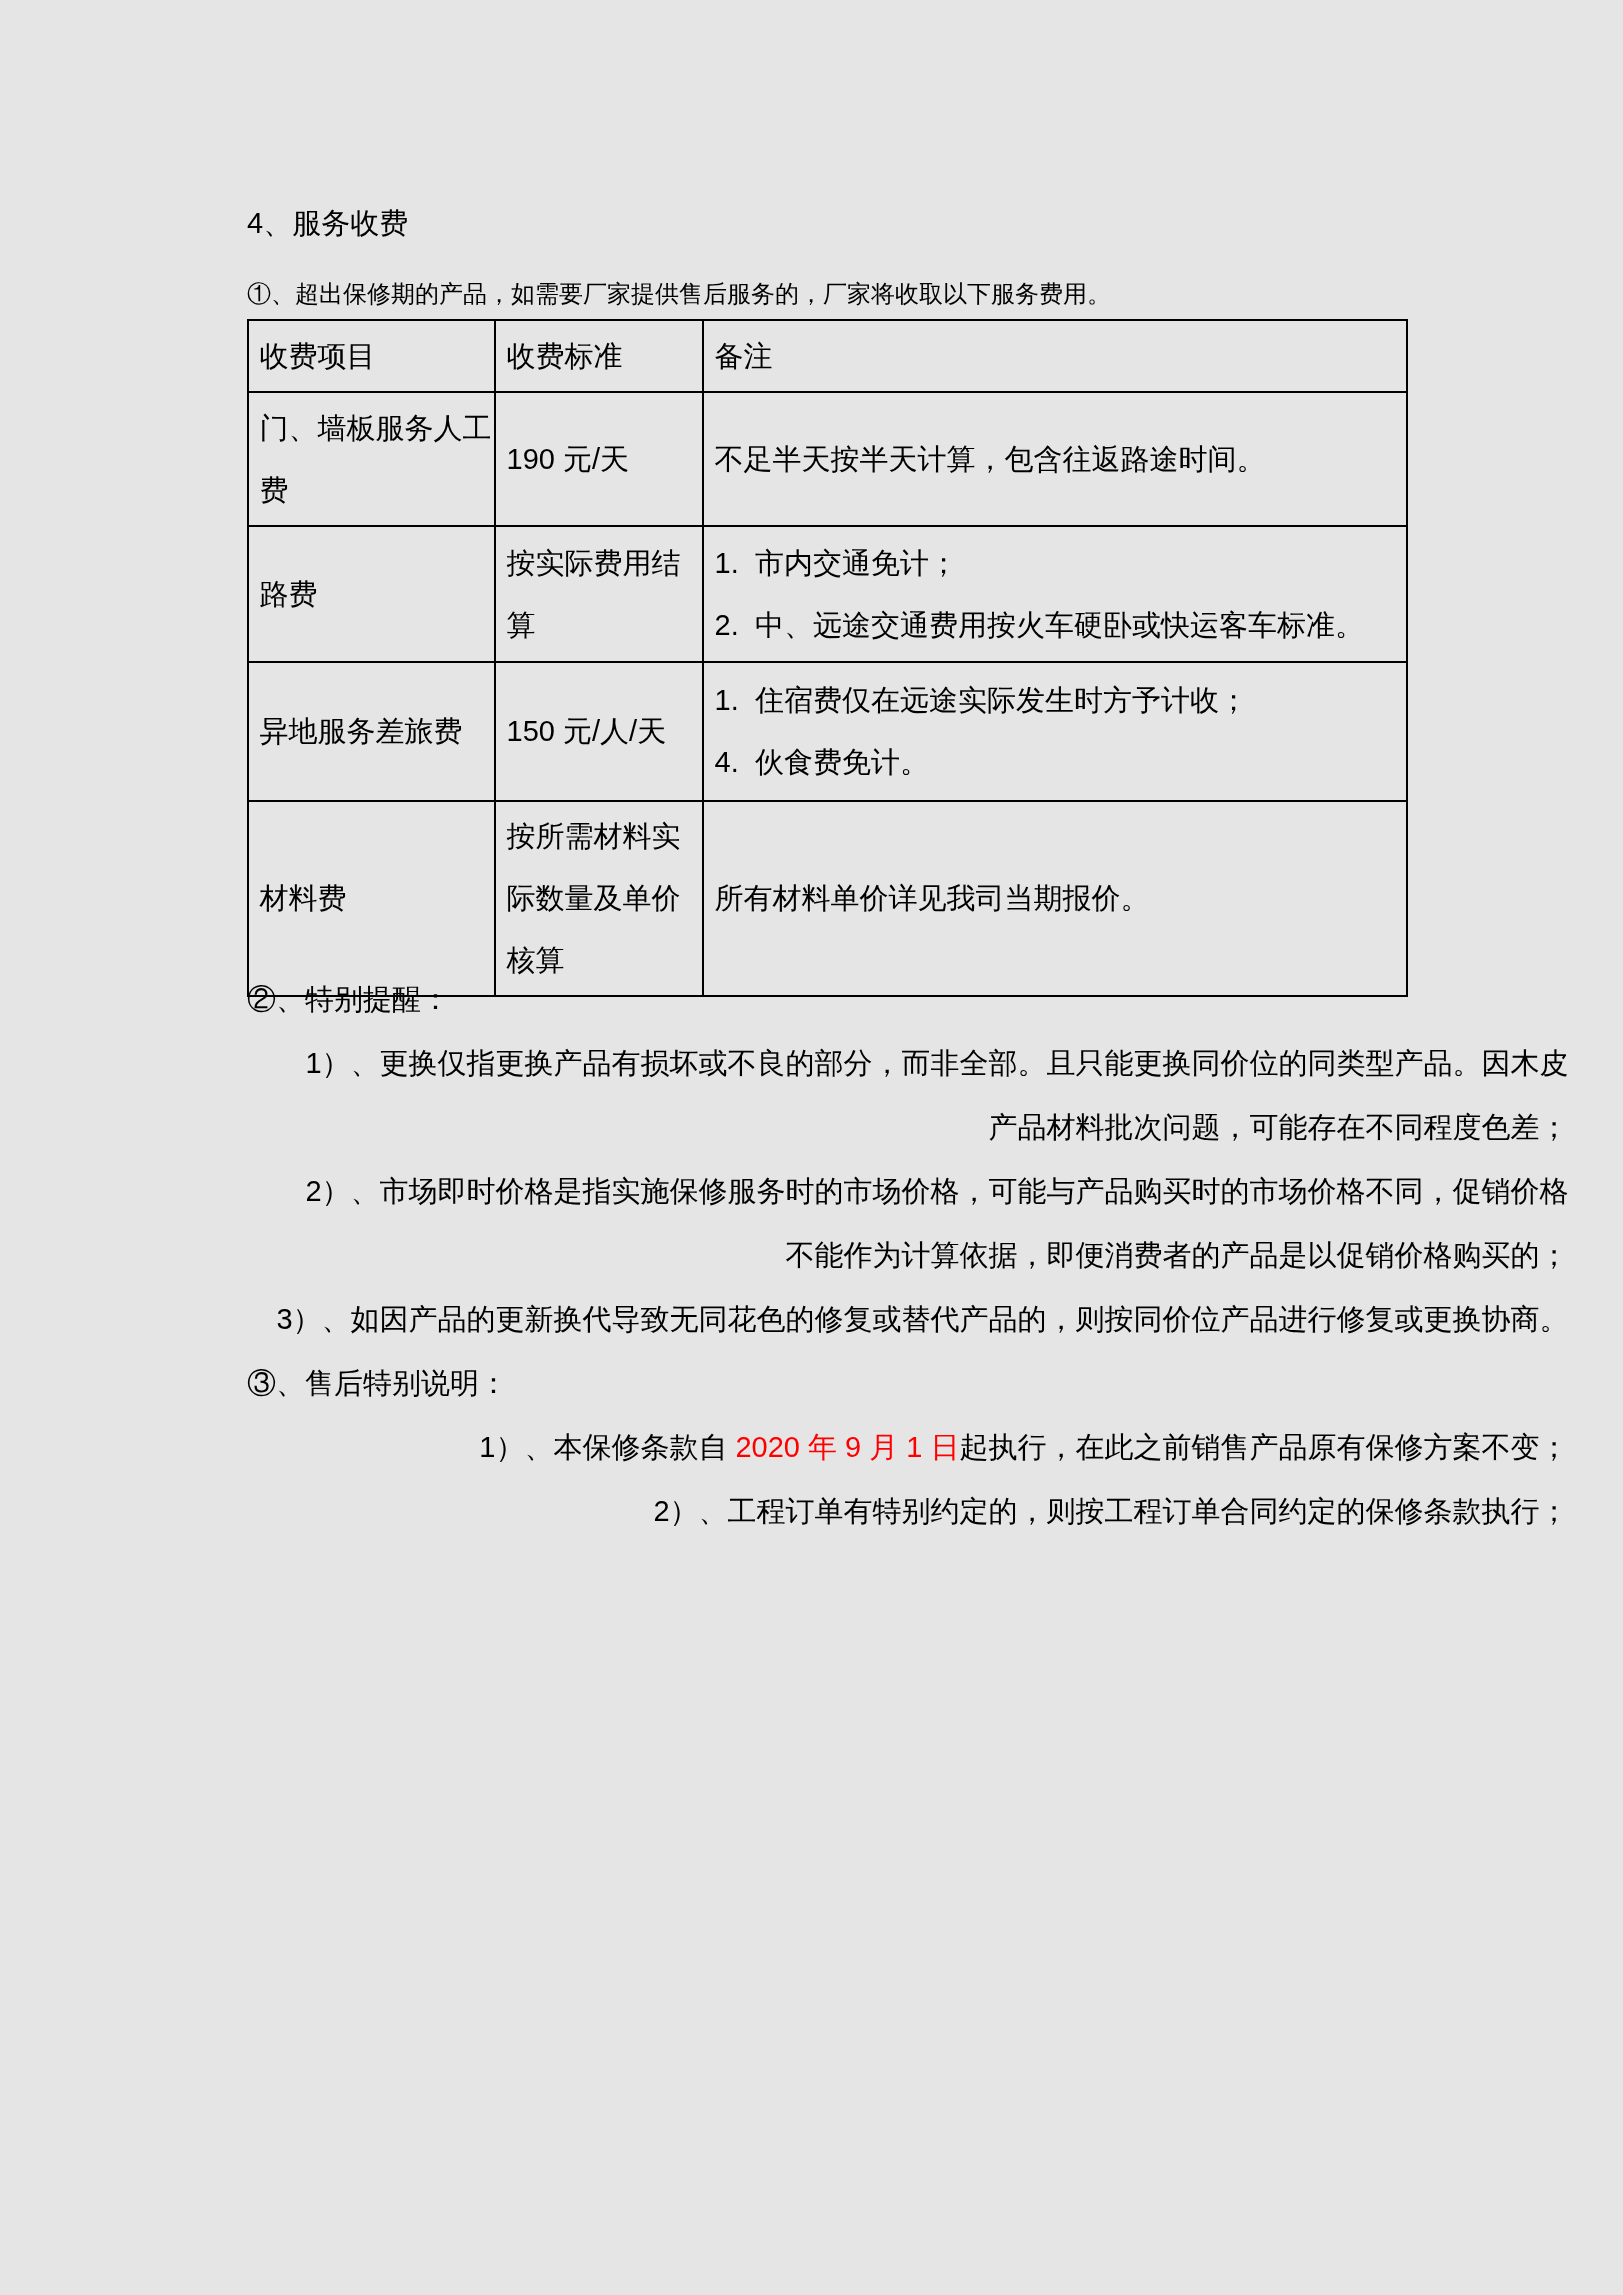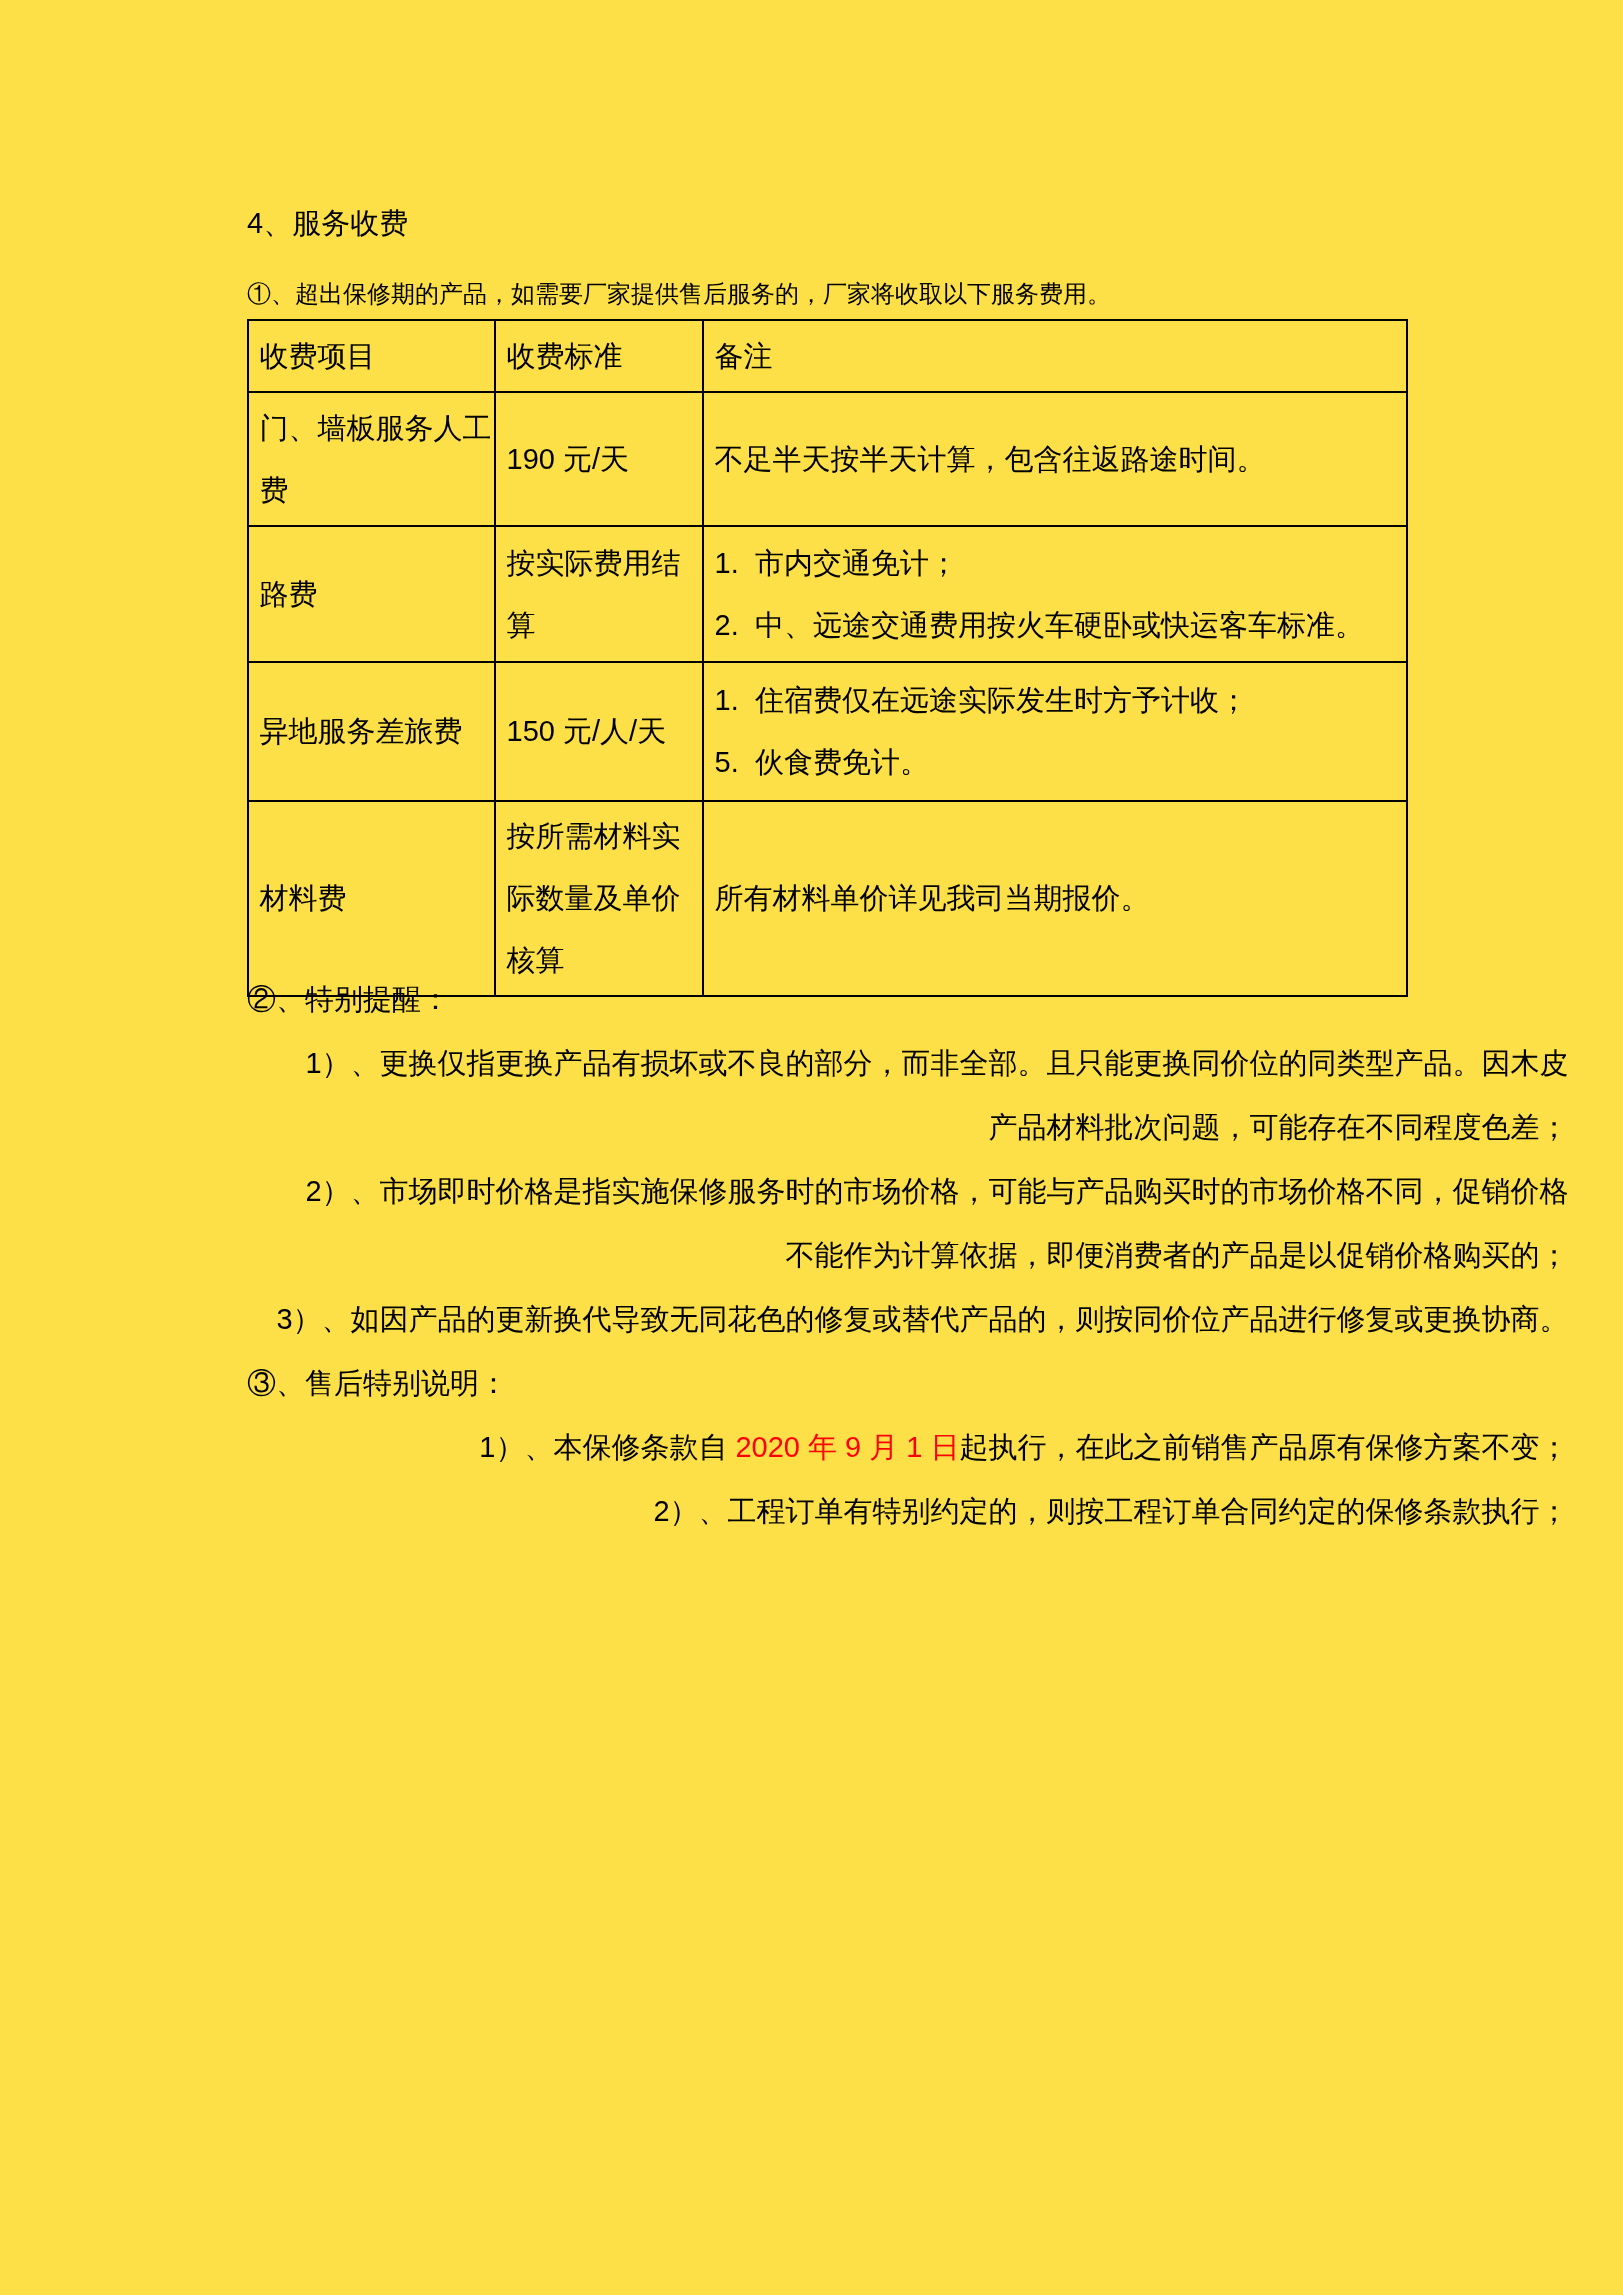--- a/index.html
+++ b/index.html
@@ -4,21 +4,21 @@
 <style>
   html, body {
     margin: 0;
     padding: 0;
     background: #ffffff;
   }
   .page {
     position: relative;
     width: 1623px;
     height: 2295px;
-    background: #fde047;
+    background: #e5e5e5;
     font-family: "Liberation Sans", sans-serif;
     color: #000000;
     overflow: hidden;
   }
   .doc-title {
     position: absolute;
     left: 247px;
     top: 204px;
     font-size: 29px;
     line-height: 39px;
@@ -128,21 +128,21 @@
     </tr>
     <tr class="row-3">
       <td>
         <div class="cell-line">异地服务差旅费</div>
       </td>
       <td>
         <div class="cell-line">150 元/人/天</div>
       </td>
       <td>
         <div class="cell-line">1.  住宿费仅在远途实际发生时方予计收；</div>
-        <div class="cell-line">5.  伙食费免计。</div>
+        <div class="cell-line">4.  伙食费免计。</div>
       </td>
     </tr>
     <tr class="row-4">
       <td>
         <div class="cell-line">材料费</div>
       </td>
       <td>
         <div class="cell-line">按所需材料实</div>
         <div class="cell-line">际数量及单价</div>
         <div class="cell-line">核算</div>

